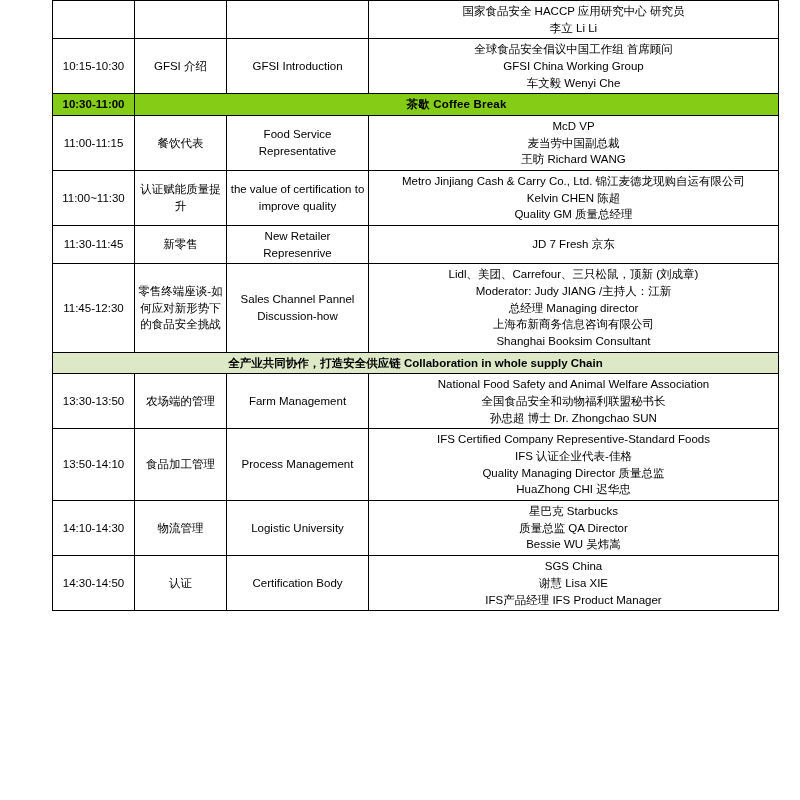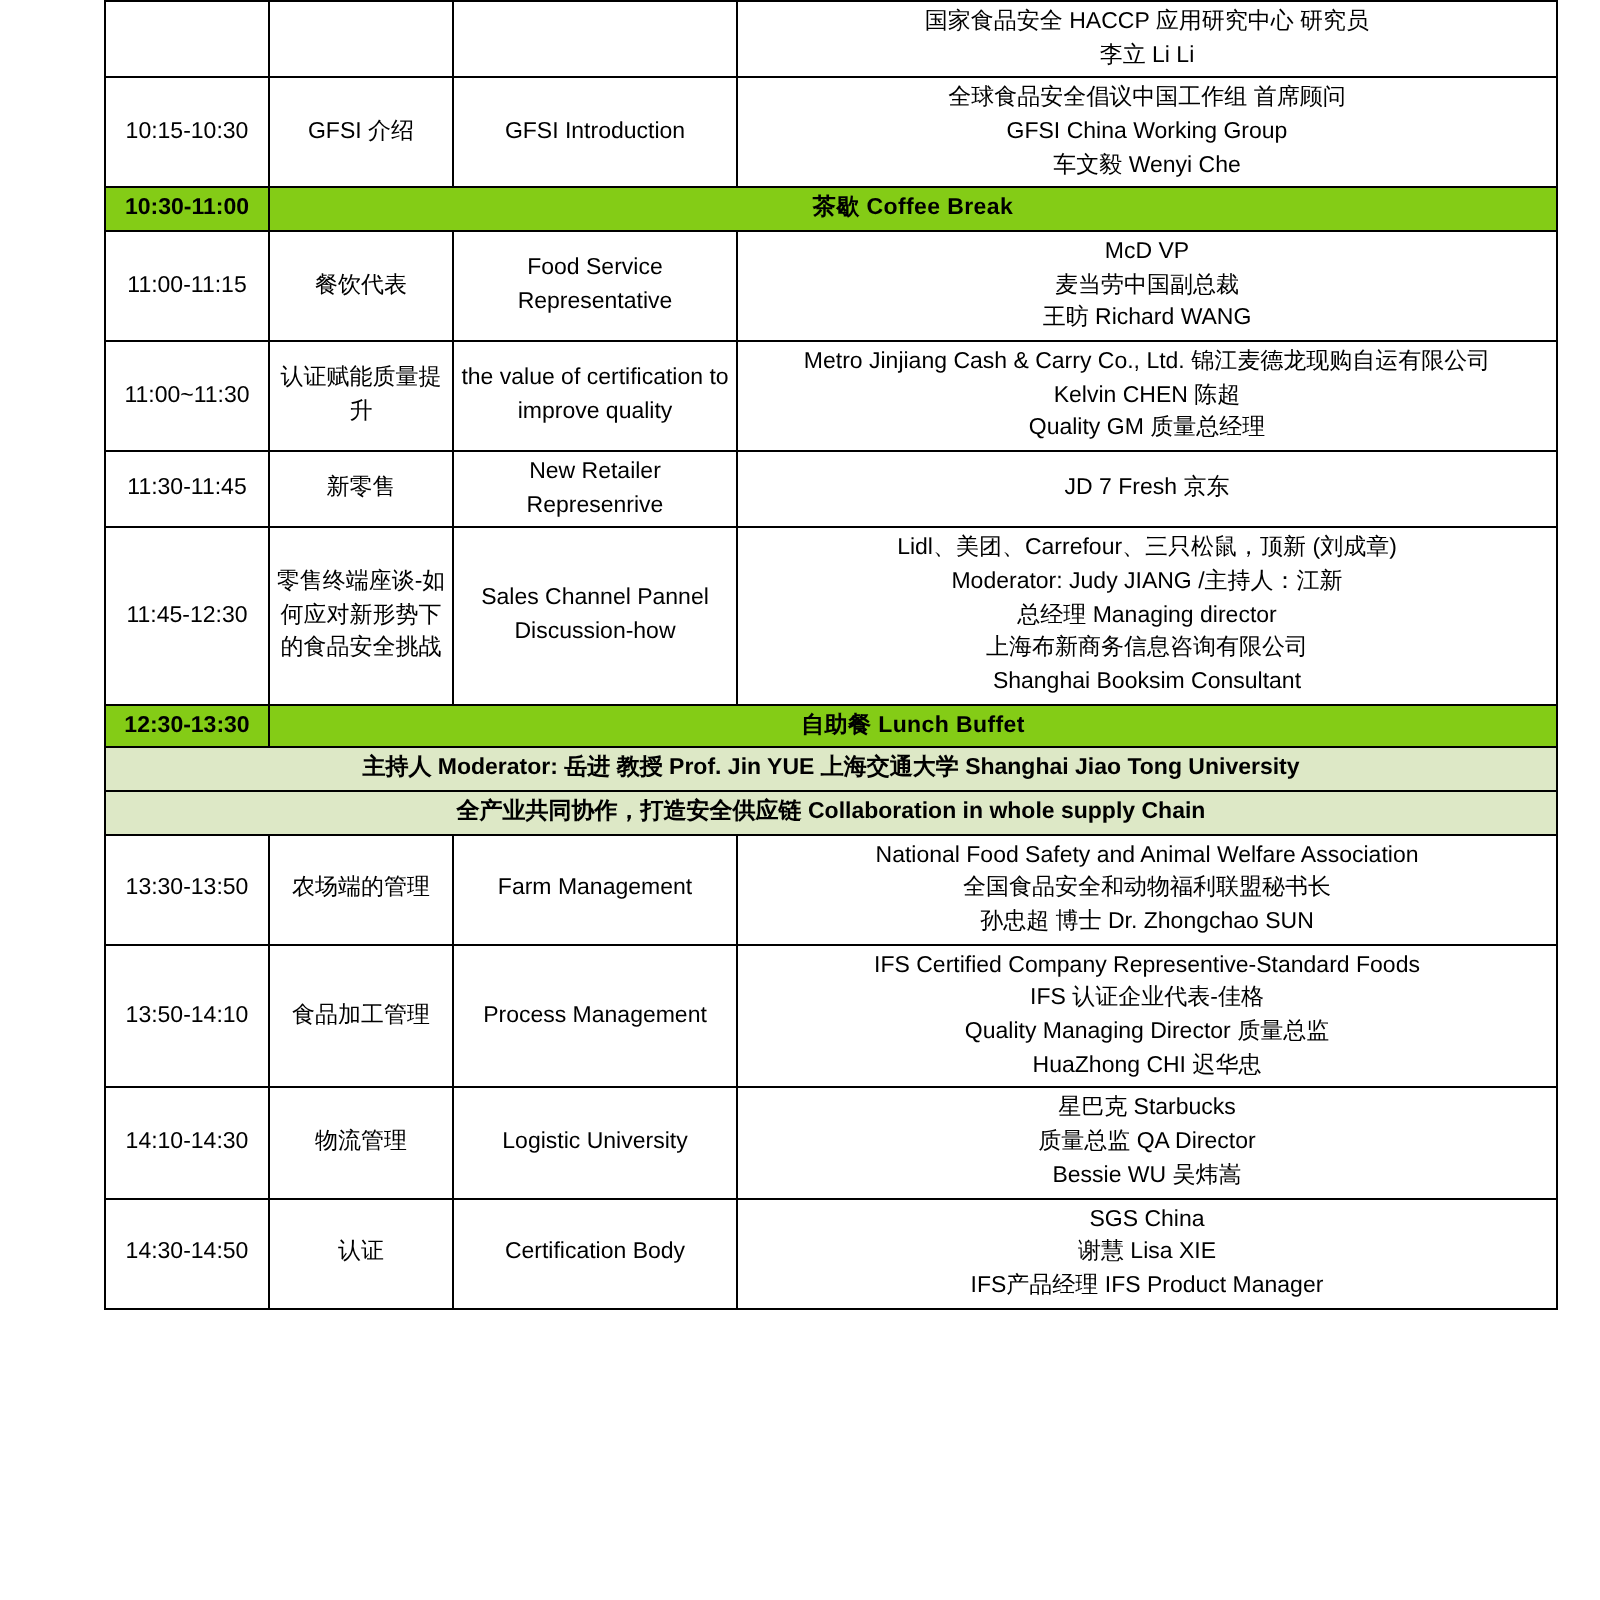--- a/index.html
+++ b/index.html
@@ -160,28 +160,21 @@
         <td class="en-cell">Sales Channel Pannel Discussion-how</td>
         <td class="det-cell">
           <span class="line">Lidl、美团、Carrefour、三只松鼠，顶新 (刘成章)</span>
           <span class="line">Moderator: Judy JIANG /主持人：江新</span>
           <span class="line">总经理 Managing director</span>
           <span class="line">上海布新商务信息咨询有限公司</span>
           <span class="line">Shanghai Booksim Consultant</span>
         </td>
       </tr>
 
-      <tr class="row-pink">
-        <td class="time-cell pink-time">12:30-13:30</td>
-        <td colspan="3" class="band-title">自助餐   Lunch Buffet</td>
-      </tr>
-
-      <tr class="row-green-sm">
-        <td colspan="4">主持人 Moderator: 岳进 教授 Prof. Jin YUE  上海交通大学 Shanghai Jiao Tong University</td>
-      </tr>
+
 
       <tr class="row-green-sm">
         <td colspan="4">全产业共同协作，打造安全供应链 Collaboration in whole supply Chain</td>
       </tr>
 
       <tr>
         <td class="time-cell">13:30-13:50</td>
         <td class="cn-cell">农场端的管理</td>
         <td class="en-cell">Farm Management</td>
         <td class="det-cell">

